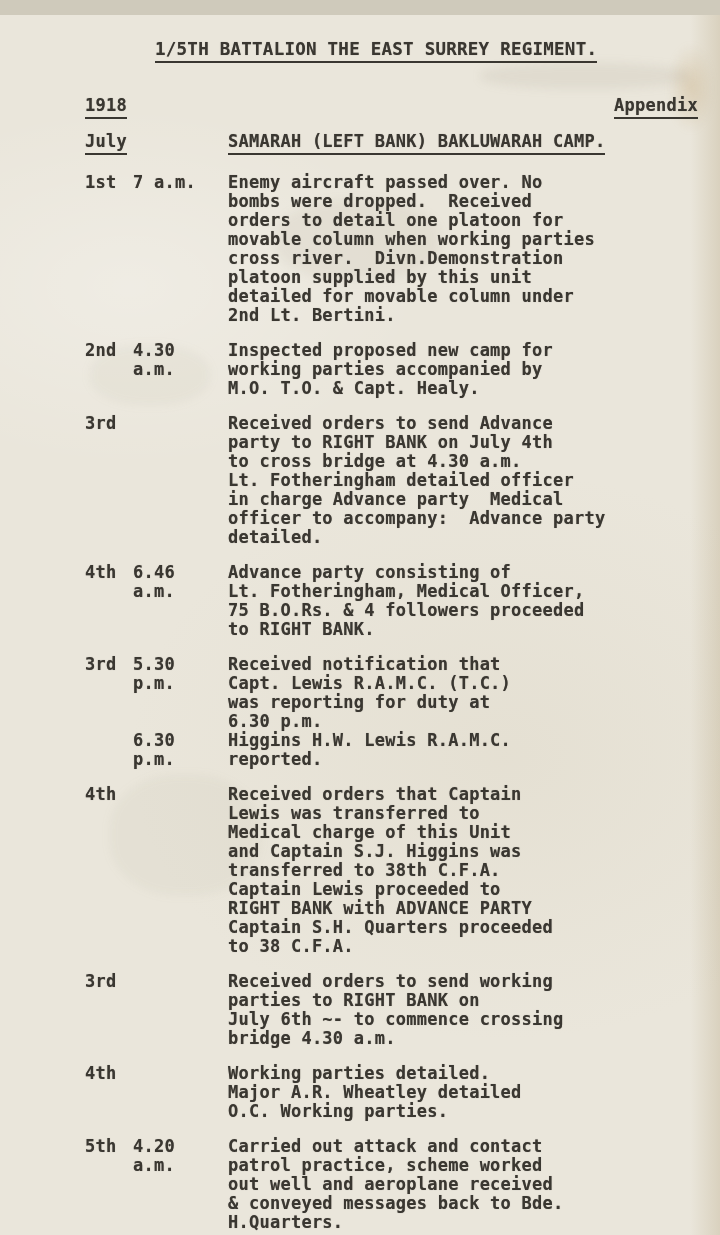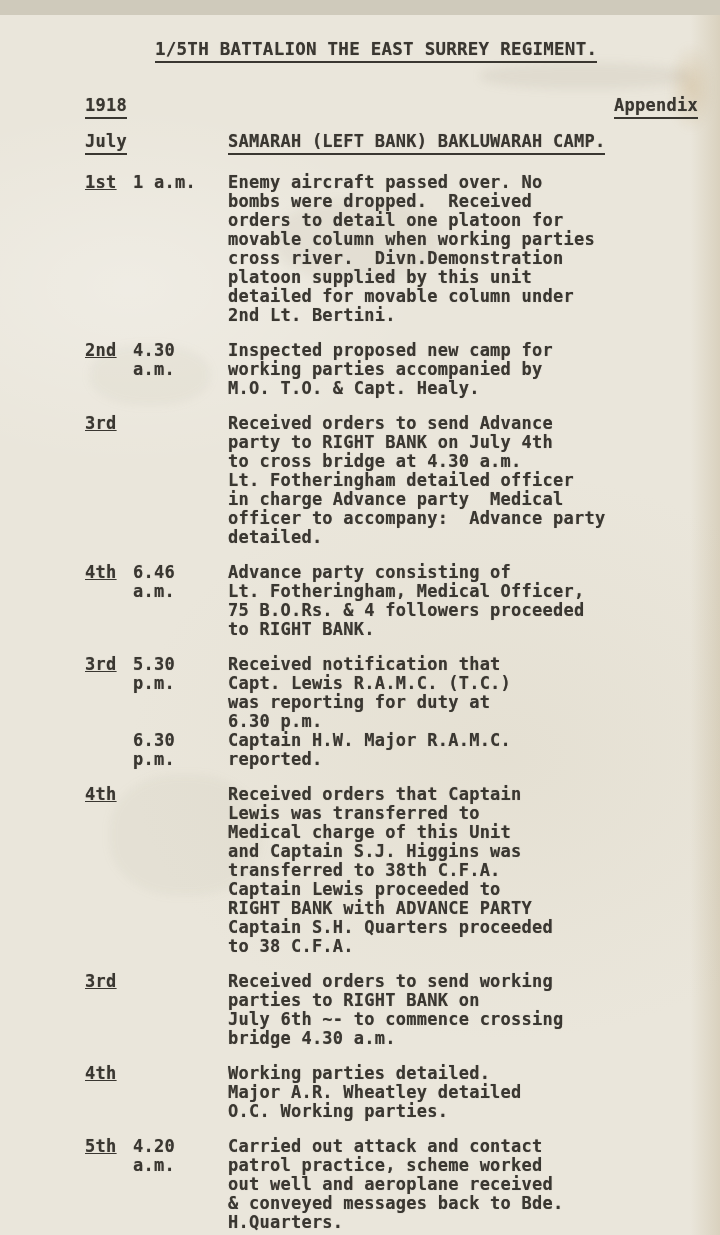--- a/index.html
+++ b/index.html
@@ -68,21 +68,21 @@
     position: absolute; top: 158px; left: 85px; right: 0;
     font-size: 17px;
   }
   .entry { display: flex; margin-top: 16px; }
   .entry:first-child { margin-top: 0; }
   .entry.cont { margin-top: 0; }
   .col.day  { width: 48px; flex: none; }
   .col.time { width: 95px; flex: none; }
   .col.body { flex: 1; }
   .line { height: 19px; line-height: 19px; white-space: pre; }
-  .col.day .line { white-space: pre; text-decoration: underline; }
+  .col.day .line { white-space: pre; }
 </style>
 </head>
 <body>
 
 <div class="paper">
   <div class="edge-shade"></div>
   <div class="smudge"></div>
   <div class="ghost g1"></div>
   <div class="ghost g2"></div>
   <div class="ghost g3"></div>
@@ -99,21 +99,21 @@
     <span class="ul">July</span>
     <span class="camp ul">SAMARAH (LEFT BANK) BAKLUWARAH CAMP.</span>
   </div>
 
   <div class="entries" id="entries">
   <div class="entry">
     <div class="col day">
           <div class="line">1st</div>
         </div>
     <div class="col time">
-          <div class="line">1 a.m.</div>
+          <div class="line">7 a.m.</div>
         </div>
     <div class="col body">
           <div class="line">Enemy aircraft passed over. No</div>
           <div class="line">bombs were dropped.  Received</div>
           <div class="line">orders to detail one platoon for</div>
           <div class="line">movable column when working parties</div>
           <div class="line">cross river.  Divn.Demonstration</div>
           <div class="line">platoon supplied by this unit</div>
           <div class="line">detailed for movable column under</div>
           <div class="line">2nd Lt. Bertini.</div>
@@ -185,21 +185,21 @@
 
   <div class="entry cont">
     <div class="col day">
           <div class="line"></div>
         </div>
     <div class="col time">
           <div class="line">6.30</div>
           <div class="line">p.m.</div>
         </div>
     <div class="col body">
-          <div class="line">Captain H.W. Major R.A.M.C.</div>
+          <div class="line">Higgins H.W. Lewis R.A.M.C.</div>
           <div class="line">reported.</div>
         </div>
   </div>
 
   <div class="entry">
     <div class="col day">
           <div class="line">4th</div>
         </div>
     <div class="col time"></div>
     <div class="col body">

